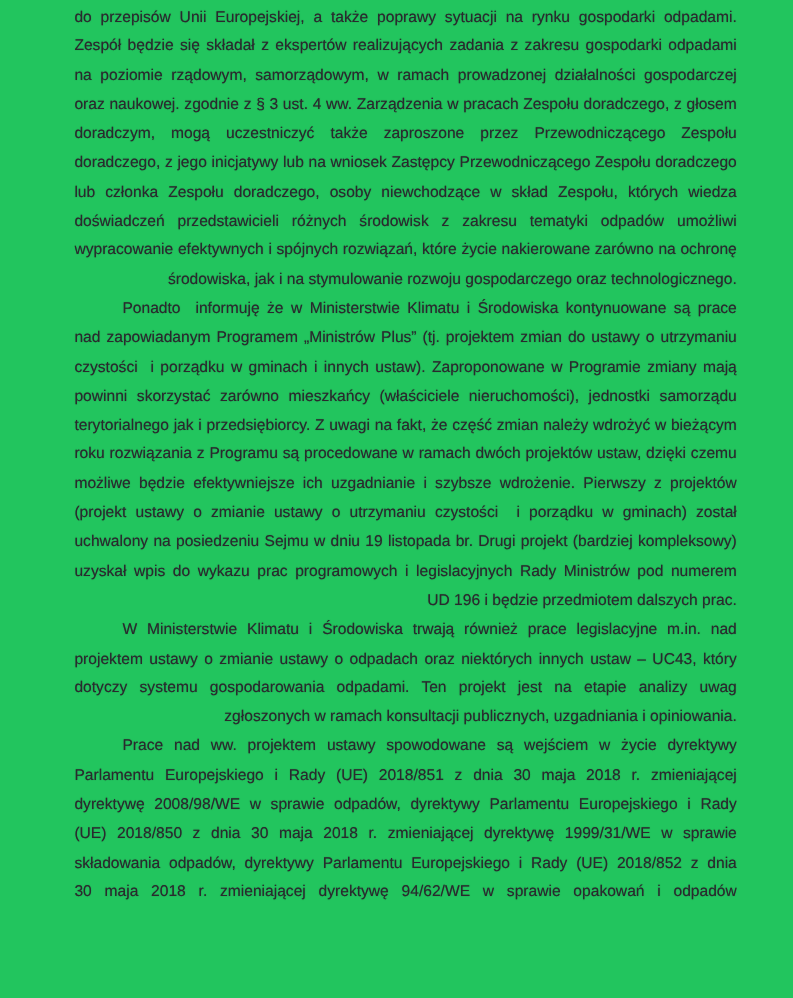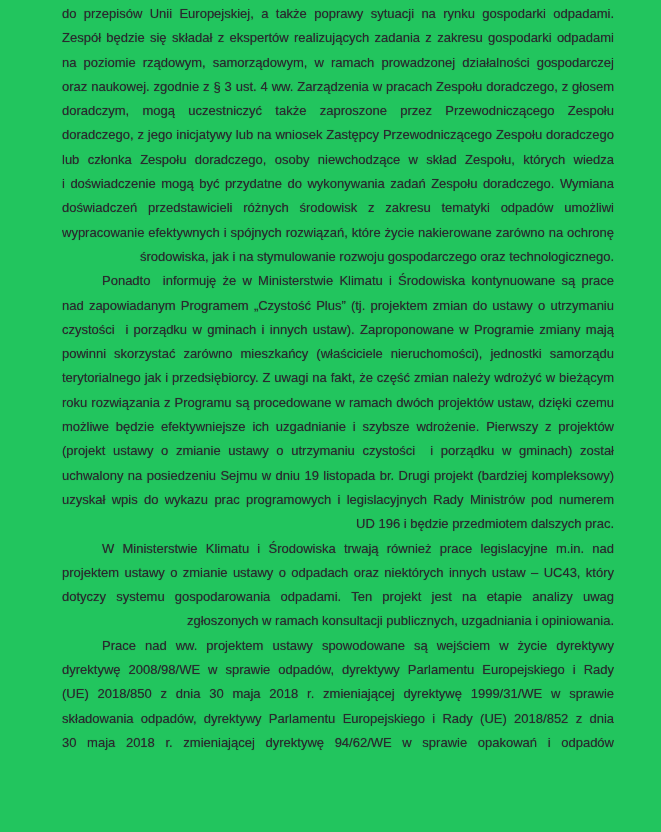--- a/index.html
+++ b/index.html
@@ -45,45 +45,45 @@
 <div class="page">
   <div id="doc">
       <div class="para">
         <div class="line just">do przepisów Unii Europejskiej, a także poprawy sytuacji na rynku gospodarki odpadami.</div>
         <div class="line just">Zespół będzie się składał z ekspertów realizujących zadania z zakresu gospodarki odpadami</div>
         <div class="line just">na poziomie rządowym, samorządowym, w ramach prowadzonej działalności gospodarczej</div>
         <div class="line just">oraz naukowej. zgodnie z § 3 ust. 4 ww. Zarządzenia w pracach Zespołu doradczego, z głosem</div>
         <div class="line just">doradczym, mogą uczestniczyć także zaproszone przez Przewodniczącego Zespołu</div>
         <div class="line just">doradczego, z jego inicjatywy lub na wniosek Zastępcy Przewodniczącego Zespołu doradczego</div>
         <div class="line just">lub członka Zespołu doradczego, osoby niewchodzące w skład Zespołu, których wiedza</div>
-        <div class="line just">i doświadczenie mogą być przydatne do wykonywania zadań Zespołu doradczego. Wymiana</div>
         <div class="line just">doświadczeń przedstawicieli różnych środowisk z zakresu tematyki odpadów umożliwi</div>
         <div class="line just">wypracowanie efektywnych i spójnych rozwiązań, które życie nakierowane zarówno na ochronę</div>
         <div class="line">środowiska, jak i na stymulowanie rozwoju gospodarczego oraz technologicznego.</div>
       </div>
       <div class="para">
         <div class="line just indent">Ponadto&nbsp; informuję że w Ministerstwie Klimatu i Środowiska kontynuowane są prace</div>
-        <div class="line just">nad zapowiadanym Programem „Czystość Plus” (tj. projektem zmian do ustawy o utrzymaniu</div>
+        <div class="line just">nad zapowiadanym Programem „Ministrów Plus” (tj. projektem zmian do ustawy o utrzymaniu</div>
         <div class="line just">czystości&nbsp; i porządku w gminach i innych ustaw). Zaproponowane w Programie zmiany mają</div>
         <div class="line just">powinni skorzystać zarówno mieszkańcy (właściciele nieruchomości), jednostki samorządu</div>
         <div class="line just">terytorialnego jak i przedsiębiorcy. Z uwagi na fakt, że część zmian należy wdrożyć w bieżącym</div>
         <div class="line just">roku rozwiązania z Programu są procedowane w ramach dwóch projektów ustaw, dzięki czemu</div>
         <div class="line just">możliwe będzie efektywniejsze ich uzgadnianie i szybsze wdrożenie. Pierwszy z projektów</div>
         <div class="line just">(projekt ustawy o zmianie ustawy o utrzymaniu czystości&nbsp; i porządku w gminach) został</div>
         <div class="line just">uchwalony na posiedzeniu Sejmu w dniu 19 listopada br. Drugi projekt (bardziej kompleksowy)</div>
         <div class="line just">uzyskał wpis do wykazu prac programowych i legislacyjnych Rady Ministrów pod numerem</div>
         <div class="line">UD 196 i będzie przedmiotem dalszych prac.</div>
       </div>
       <div class="para">
         <div class="line just indent">W Ministerstwie Klimatu i Środowiska trwają również prace legislacyjne m.in. nad</div>
         <div class="line just">projektem ustawy o zmianie ustawy o odpadach oraz niektórych innych ustaw – UC43, który</div>
         <div class="line just">dotyczy systemu gospodarowania odpadami. Ten projekt jest na etapie analizy uwag</div>
         <div class="line">zgłoszonych w ramach konsultacji publicznych, uzgadniania i opiniowania.</div>
       </div>
       <div class="para">
         <div class="line just indent">Prace nad ww. projektem ustawy spowodowane są wejściem w życie dyrektywy</div>
+        <div class="line just">Parlamentu Europejskiego i Rady (UE) 2018/851 z dnia 30 maja 2018 r. zmieniającej</div>
         <div class="line just">dyrektywę 2008/98/WE w sprawie odpadów, dyrektywy Parlamentu Europejskiego i Rady</div>
         <div class="line just">(UE) 2018/850 z dnia 30 maja 2018 r. zmieniającej dyrektywę 1999/31/WE w sprawie</div>
         <div class="line just">składowania odpadów, dyrektywy Parlamentu Europejskiego i Rady (UE) 2018/852 z dnia</div>
         <div class="line just">30 maja 2018 r. zmieniającej dyrektywę 94/62/WE w sprawie opakowań i odpadów</div>
       </div>
     </div>
 </div>
 
 </body></html>

